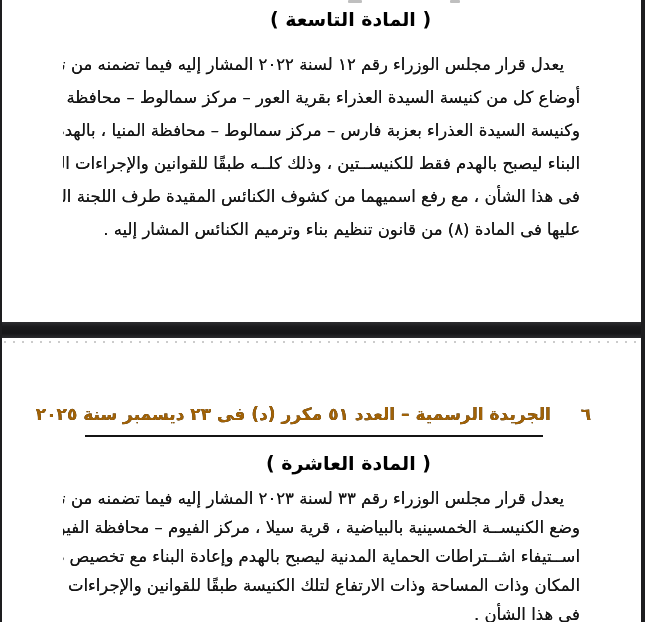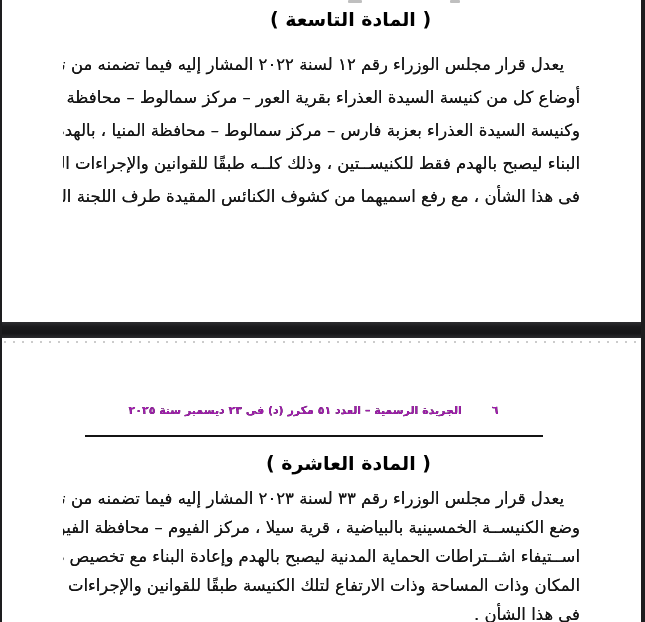--- a/index.html
+++ b/index.html
@@ -46,21 +46,21 @@
     background:linear-gradient(180deg,#2e2e31 0%,#1a1a1c 30%,#161618 70%,#2b2b2e 100%);
   }
   .scan-dots{
     position:absolute;left:4px;right:8px;top:341px;height:2px;opacity:.30;
     background:repeating-linear-gradient(90deg,#555 0 2px,transparent 2px 9px);
   }
 
   
   .p2-header{
     position:absolute;top:404px;left:0;right:18px;height:24px;
-    text-align:center;font-size:11px;font-weight:bold;color:#a21caf;
+    text-align:center;font-size:17px;font-weight:bold;color:#a16207;
     white-space:nowrap;text-shadow:0 0 0.3px #111;
   }
   .p2-header .pnum{margin-left:30px;}
   .header-rule{position:absolute;top:435px;left:85px;width:458px;height:2px;background:#141414;}
 </style>
 </head>
 <body>
 
 <div class="canvas">
 
@@ -69,20 +69,21 @@
     <div class="top-artifact a2"></div>
 
     <h2 class="article-heading h1pos">( المادة التاسعة )</h2>
 
     <div class="para p1pos">
       <div class="line first">يعدل قرار مجلس الوزراء رقم ١٢ لسنة ٢٠٢٢ المشار إليه فيما تضمنه من تقنين</div>
       <div class="line">أوضاع كل من كنيسة السيدة العذراء بقرية العور – مركز سمالوط – محافظة المنيا ،</div>
       <div class="line">وكنيسة السيدة العذراء بعزبة فارس – مركز سمالوط – محافظة المنيا ، بالهدم وإعادة</div>
       <div class="line">البناء ليصبح بالهدم فقط للكنيســتين ، وذلك كلــه طبقًا للقوانين والإجراءات المقررة</div>
       <div class="line">فى هذا الشأن ، مع رفع اسميهما من كشوف الكنائس المقيدة طرف اللجنة المنصوص</div>
+      <div class="line last">عليها فى المادة (٨) من قانون تنظيم بناء وترميم الكنائس المشار إليه .</div>
     </div>
   </section>
 
   <div class="page-gap"></div>
   <div class="scan-dots"></div>
 
   <section class="page2">
 
     <div class="p2-header">
       <span class="pnum">٦</span><span class="ptitle">الجريدة الرسمية – العدد ٥١ مكرر (د) فى ٢٣ ديسمبر سنة ٢٠٢٥</span>

